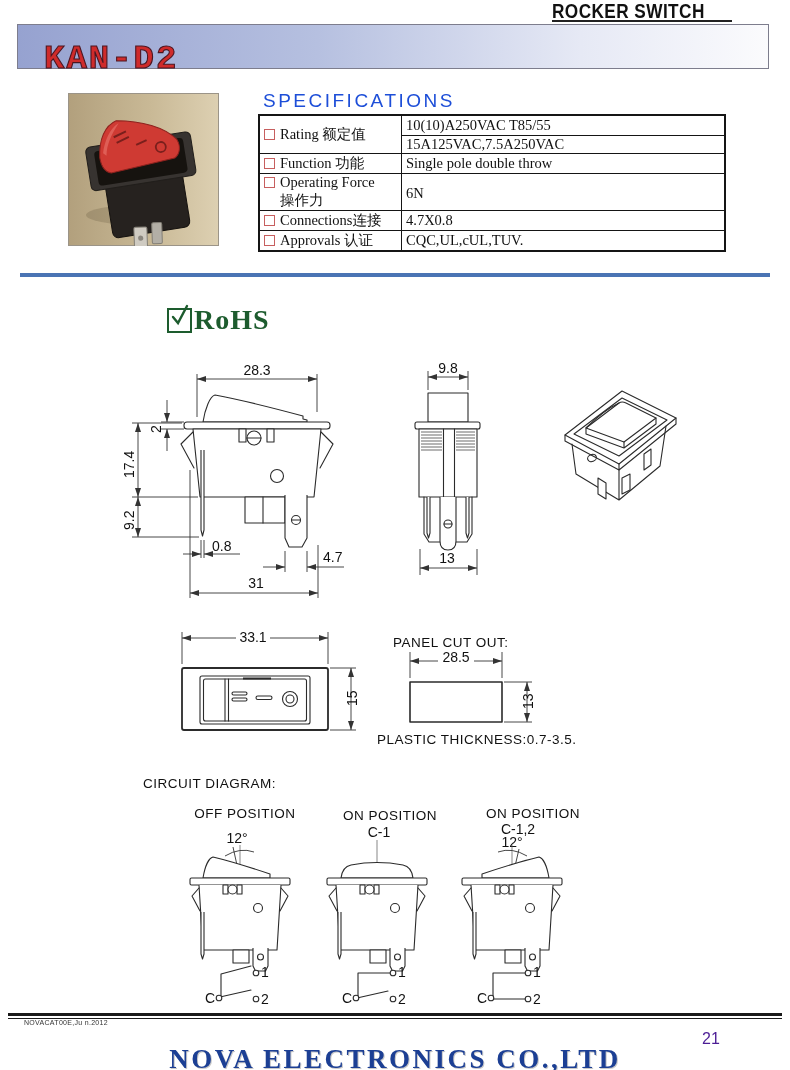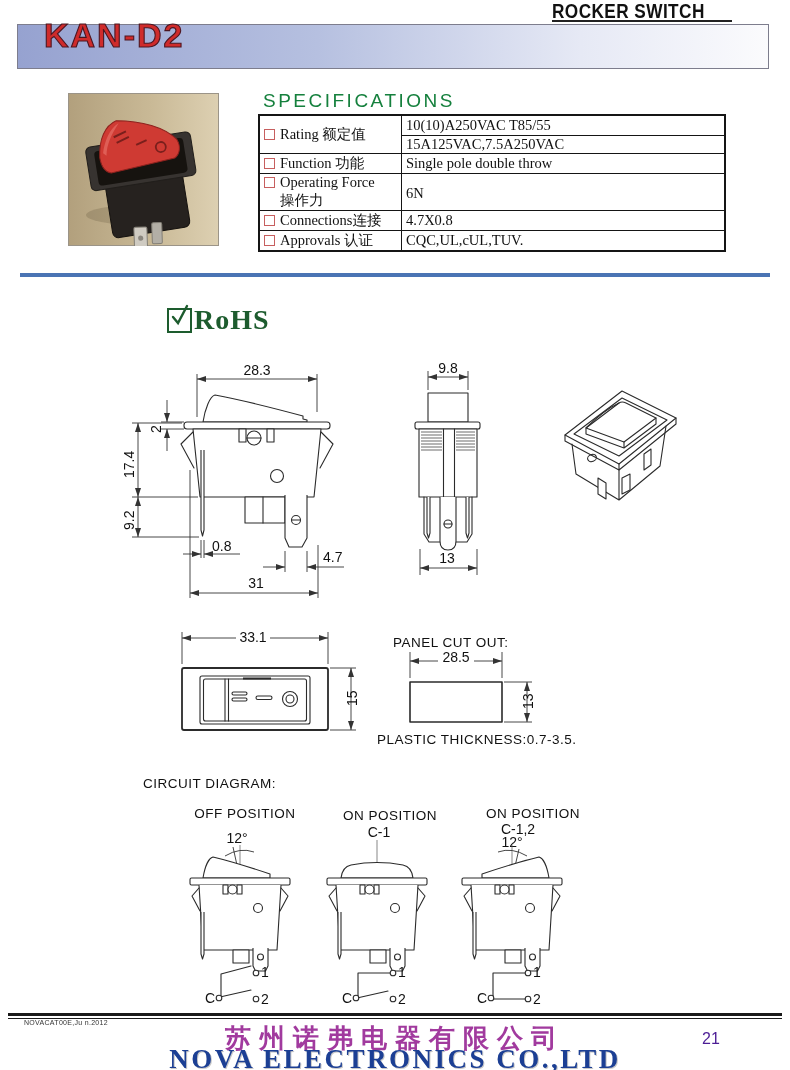--- a/index.html
+++ b/index.html
@@ -14,26 +14,26 @@
     left:552px; top:0px; font-size:20px; font-weight:600; color:#111;
     transform:scaleX(0.86); transform-origin:left top; letter-spacing:0.5px; white-space:nowrap;
   }
   .doc-category-underline { left:552px; top:20px; width:180px; height:1.5px; background:#222; }
   .banner {
     left:17px; top:24px; width:752px; height:45px;
     background:linear-gradient(to right,#96a2d0 0%,#b6c0e0 40%,#e6e9f5 75%,#fbfbfd 100%);
     border:1px solid #7d7d8d; box-sizing:border-box;
   }
   .model-title {
-    left:44px; top:16px; font-size:34px; font-weight:bold; letter-spacing:2px;
-    color:#cf2b2b; -webkit-text-stroke:1.1px #4a1520; white-space:nowrap;
-  }
-
-  
-  .spec-title { left:263px; top:90px; font-size:19px; letter-spacing:2.5px; color:#15803d; font-weight:500; }
+    left:44px; top:40px; font-size:34px; font-weight:bold; letter-spacing:2px;
+    color:#cf2b2b; -webkit-text-stroke:1.1px #4a1520; white-space:nowrap;font-family:Liberation Mono, monospace;
+  }
+
+  
+  .spec-title { left:263px; top:90px; font-size:19px; letter-spacing:2.5px; color:#1d4ed8; font-weight:500; }
   table.spec {
     position:absolute; left:258px; top:114px; width:468px;
     border-collapse:collapse; table-layout:fixed;
     font-family:"Liberation Serif", serif; font-size:14.5px; color:#111;
   }
   table.spec td { border:1.2px solid #151515; padding:0 0 0 4px; vertical-align:middle; overflow:hidden; white-space:nowrap; }
   table.spec { border:2px solid #151515; }
   td.lab { width:137px; }
   td.val { padding-left:8px; }
   .cbx {
@@ -384,17 +384,16 @@
         <circle class="objf" cx="66" cy="121" r="2.8"></circle>
         <text class="dtxt" x="25" y="125" text-anchor="end">C</text>
         <text class="dtxt" x="71" y="99">1</text>
         <text class="dtxt" x="71" y="126">2</text>
       </g>
     </g>
   </svg>
 
   <div class="abs footer-rule"></div>
   <div class="abs doc-code">NOVACAT00E,Ju n.2012</div>
-  <div class="abs company-cn">苏州诺弗电器有限公司</div>
   <div class="abs company-en">NOVA ELECTRONICS CO.,LTD</div>
   <div class="abs page-number">21</div>
 
 </div>
 
 </body></html>

